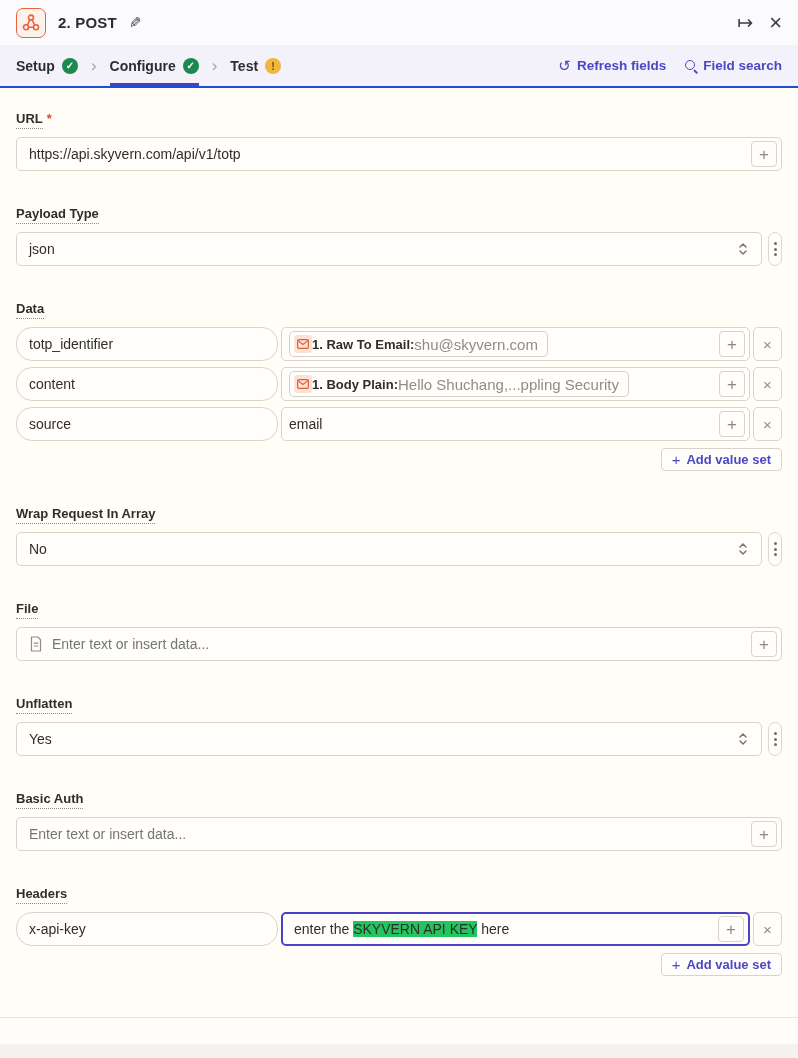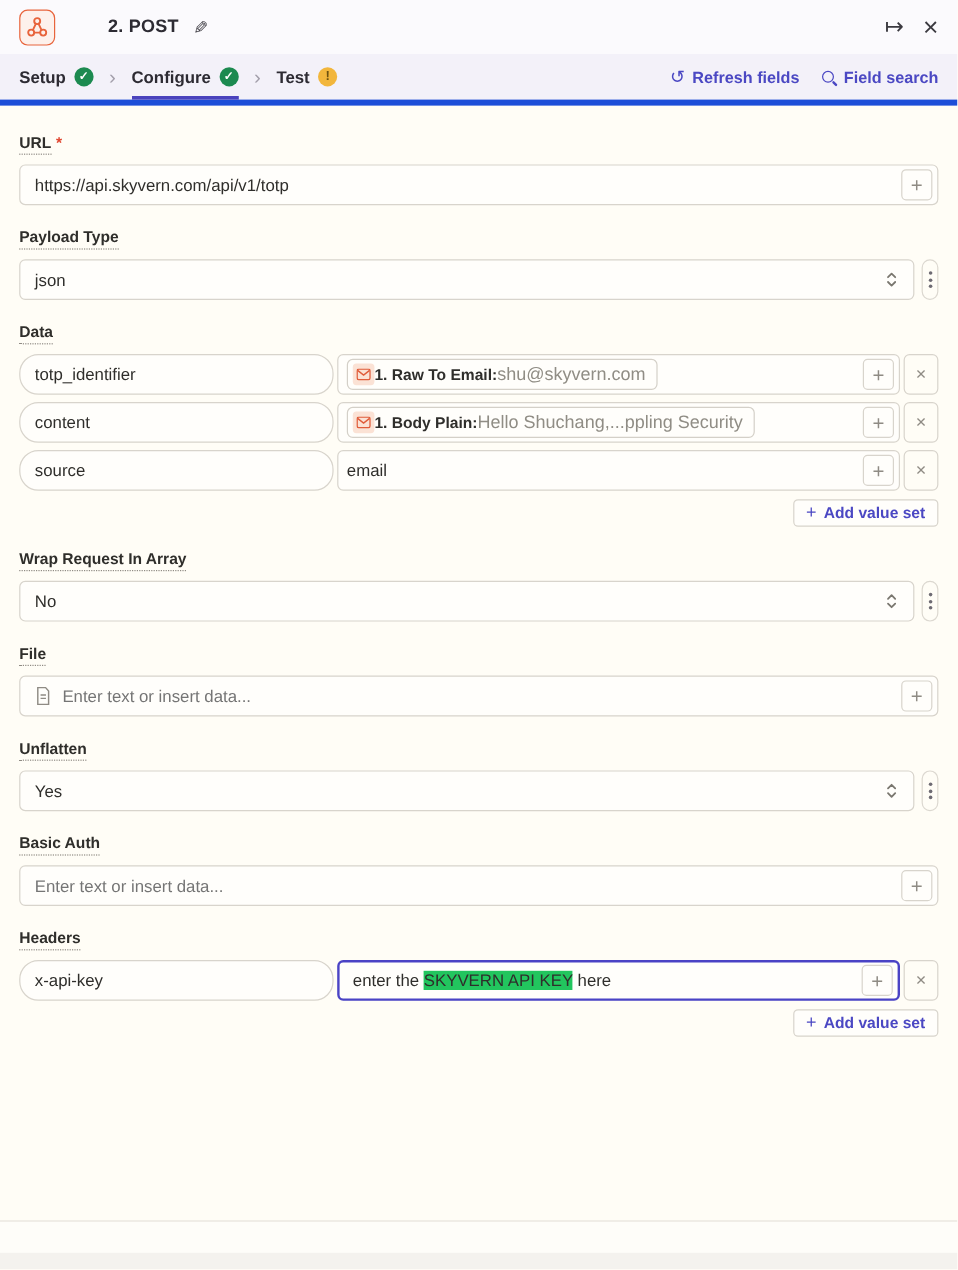--- a/index.html
+++ b/index.html
@@ -4,44 +4,44 @@
 <style>
   * { box-sizing: border-box; margin: 0; padding: 0; }
   html,body { width: 798px; height: 1058px; }
   body { font-family: "Liberation Sans", sans-serif; background: #fffdf6; }
   .app { width: 798px; height: 1058px; display: flex; flex-direction: column; overflow: hidden; background: #fffdf6; }
 
   
   header { height: 45px; flex: 0 0 45px; background: #fbfafd; display: flex; align-items: center; justify-content: space-between; padding: 0 16px; }
   .hleft { display: flex; align-items: center; gap: 12px; }
   .app-icon { width: 30px; height: 30px; border: 1px solid #e8643c; background: #fdf1ec; border-radius: 7px; display: flex; align-items: center; justify-content: center; }
-  .title { font-size: 15px; font-weight: 700; color: #2d2b33; letter-spacing: .2px; margin-left: 32px; }
+  .title { font-size: 15px; font-weight: 700; color: #2d2b33; letter-spacing: .2px; }
   .pencil { font-size: 15px; color: #3f3d44; transform: scaleX(-1); cursor: pointer; }
   .hright { display: flex; align-items: center; gap: 16px; }
   .hbtn { font-size: 19px; color: #3b3a40; cursor: pointer; line-height: 1; }
   .hbtn.close { font-size: 22px; }
 
   
-  nav.tabs { height: 43px; flex: 0 0 43px; background: #f3f1f9; border-bottom: 5px solid #1d4ed8; display: flex; align-items: stretch; justify-content: space-between; padding: 0 16px; }
+  nav.tabs { height: 43px; flex: 0 0 43px; background: #f3f1f9; border-bottom: 2px solid #1d4ed8; display: flex; align-items: stretch; justify-content: space-between; padding: 0 16px; }
   .tabs-left { display: flex; align-items: stretch; gap: 13px; }
   .tab { display: flex; align-items: center; gap: 7px; font-size: 14px; font-weight: 700; color: #2d2b33; border-bottom: 3px solid transparent; padding-top: 3px; cursor: pointer; }
   .tab.active { border-bottom-color: #4a42bd; }
   .sep { align-self: center; color: #a39fab; font-size: 17px; font-weight: 400; padding-top: 1px; }
   .check { width: 16px; height: 16px; border-radius: 50%; background: #1c8a50; color: #fff; font-size: 10px; font-weight: 700; display: flex; align-items: center; justify-content: center; }
   .warn { width: 16px; height: 16px; border-radius: 50%; background: #f2b63c; color: #6d5110; font-size: 11px; font-weight: 700; display: flex; align-items: center; justify-content: center; }
   .tabs-right { display: flex; align-items: center; gap: 18px; }
   .linkbtn { display: flex; align-items: center; gap: 6px; color: #4b48c3; font-size: 13.5px; font-weight: 700; cursor: pointer; }
   .ricon { font-size: 15px; font-weight: 400; }
   .mag { position: relative; width: 13px; height: 13px; display: inline-block; }
   .mag::before { content:""; position:absolute; left:1px; top:1px; width:8px; height:8px; border:1.6px solid #4b48c3; border-radius:50%; }
   .mag::after { content:""; position:absolute; left:9.5px; top:9.5px; width:4.5px; height:1.6px; background:#4b48c3; transform:rotate(45deg); transform-origin:left center; border-radius:1px; }
 
   
   main { flex: 1 1 auto; overflow: hidden; padding: 23px 16px 0; }
-  .group { margin-bottom: 19px; }
+  .group { margin-bottom: 35px; }
   .lblrow { margin-bottom: 8px; display: flex; align-items: flex-start; gap: 4px; }
   .lbl { font-size: 13px; font-weight: 700; color: #2f2e2b; border-bottom: 1px dotted #8f8b84; padding-bottom: 2px; cursor: help; }
   .req { color: #e0452f; font-size: 13px; font-weight: 700; }
 
   .field { position: relative; height: 34px; background: #fffefb; border: 1px solid #d8d4cc; border-radius: 5px; display: flex; align-items: center; padding: 0 12px; font-size: 14px; color: #2f2e2b; }
   .field input { border: none; outline: none; background: transparent; font: inherit; color: inherit; width: 100%; padding: 0; }
   .field.has-plus { padding-right: 38px; }
   .plus-btn { position: absolute; right: 4px; top: 50%; transform: translateY(-50%); width: 26px; height: 26px; border: 1px solid #d8d4cc; border-radius: 4px; background: transparent; color: #8f8b84; font-size: 17px; line-height: 1; display: flex; align-items: center; justify-content: center; cursor: pointer; }
   .placeholder { color: #97938b; }
   .doc-icon { margin-right: 9px; display: flex; }

